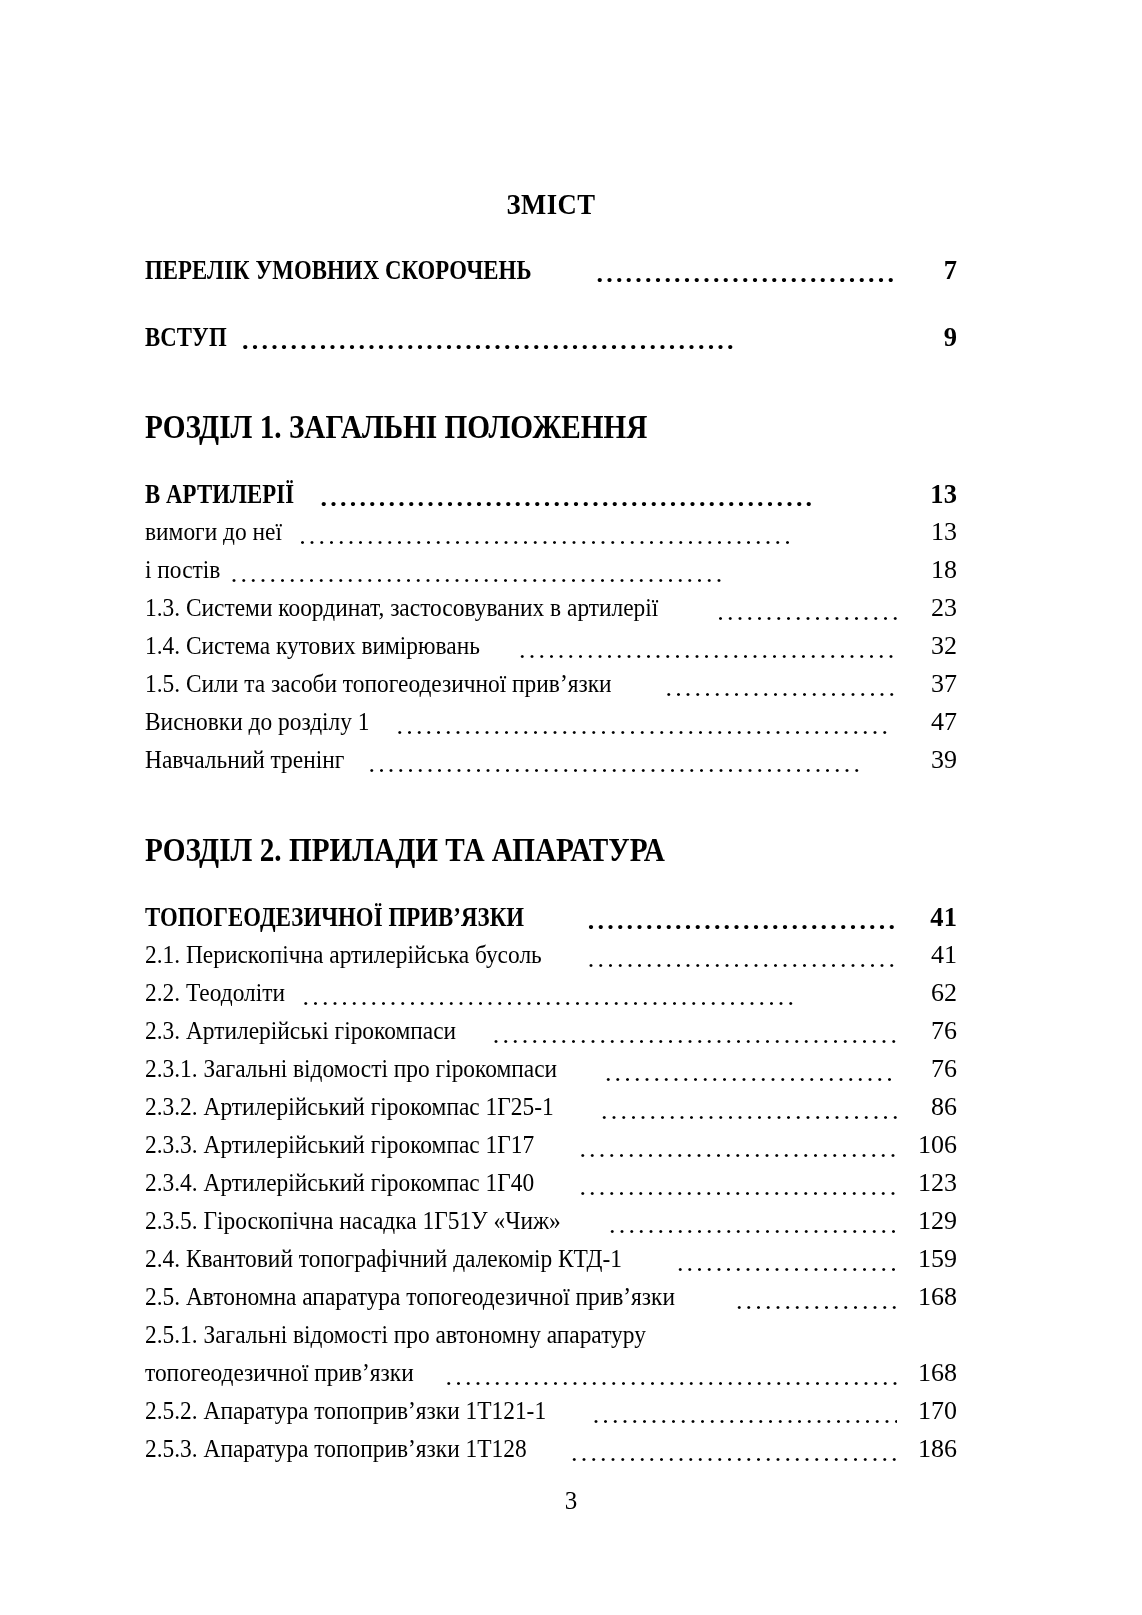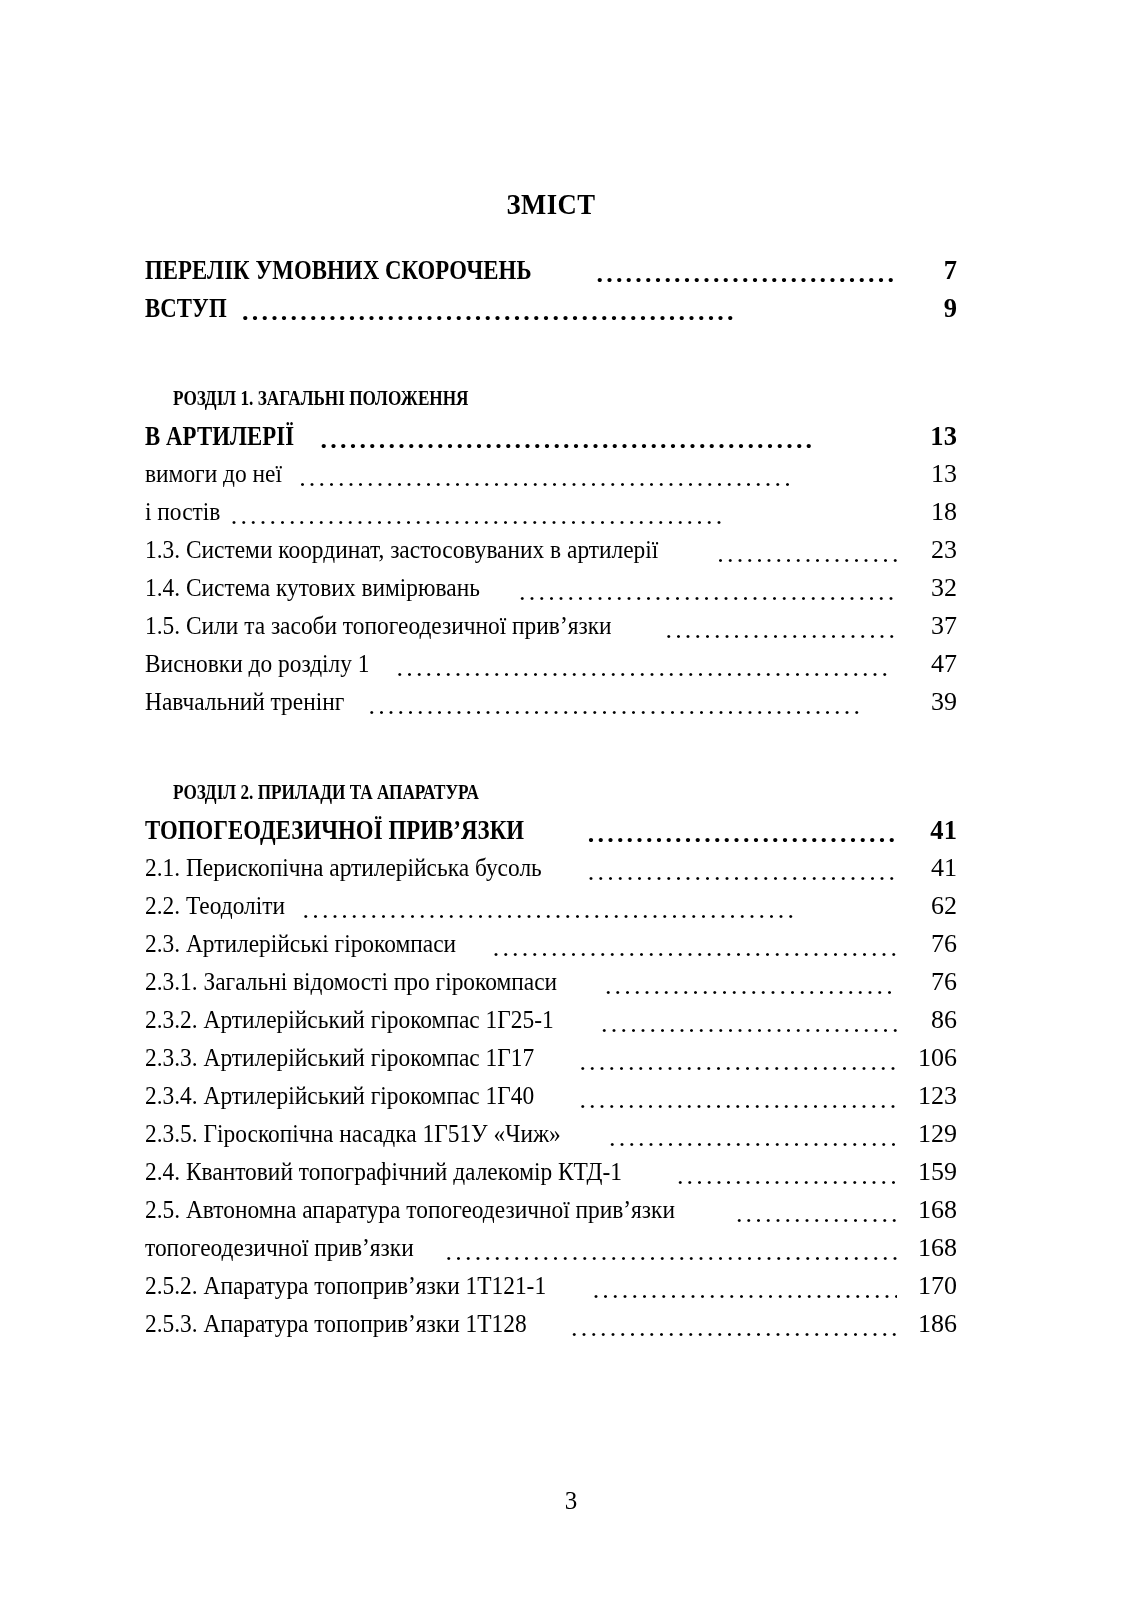--- a/index.html
+++ b/index.html
@@ -68,30 +68,30 @@
     padding-left: 4px;
   }
 
   .lvl1 { font-size: 26px; font-weight: normal; justify-content: center; }
   .lvl1 .pg { font-size: 26px; }
 
   .head {
     font-weight: bold;
     font-size: 26.5px;
     letter-spacing: 0.1px;
+    margin-top: 29px;
   }
   .head .lbl { transform: scaleX(0.86); }
   .head .pg { font-weight: bold; }
 
   .hline {
     line-height: 38px;
     font-weight: bold;
-    font-size: 20px;
+    font-size: 34px;
     white-space: nowrap;
-    margin-left: 28px;
   }
   .hline span.inner {
     display: inline-block;
     transform: scaleX(0.86);
     transform-origin: left center;
   }
 
   .wrapline {
     line-height: 38px;
     font-size: 26px;
@@ -242,20 +242,23 @@
         <span class="lbl">2.4. Квантовий топографічний далекомір КТД-1</span>
         <span class="dots">...................................................</span>
         <span class="pg">159</span>
       </div>
       <div class="row lvl1">
         <span class="lbl">2.5. Автономна апаратура топогеодезичної прив’язки</span>
         <span class="dots">...................................................</span>
         <span class="pg">168</span>
       </div>
 
+      <div class="wrapline">
+        <span class="inner">2.5.1. Загальні відомості про автономну апаратуру</span>
+      </div>
       <div class="row lvl1">
         <span class="lbl">топогеодезичної прив’язки</span>
         <span class="dots">...................................................</span>
         <span class="pg">168</span>
       </div>
 
       <div class="row lvl1">
         <span class="lbl">2.5.2. Апаратура топоприв’язки 1Т121-1</span>
         <span class="dots">...................................................</span>
         <span class="pg">170</span>

